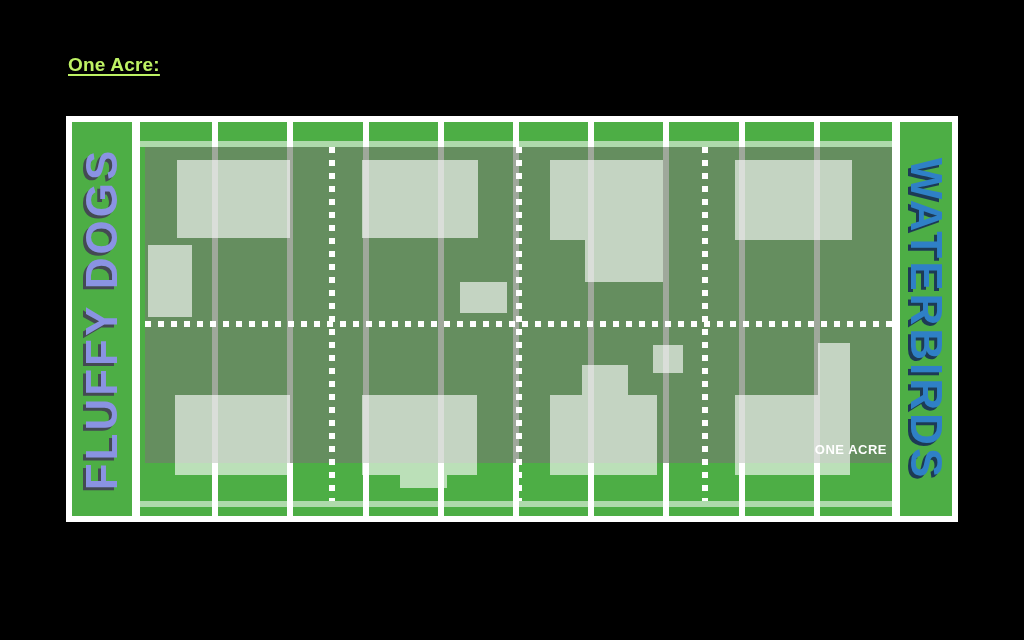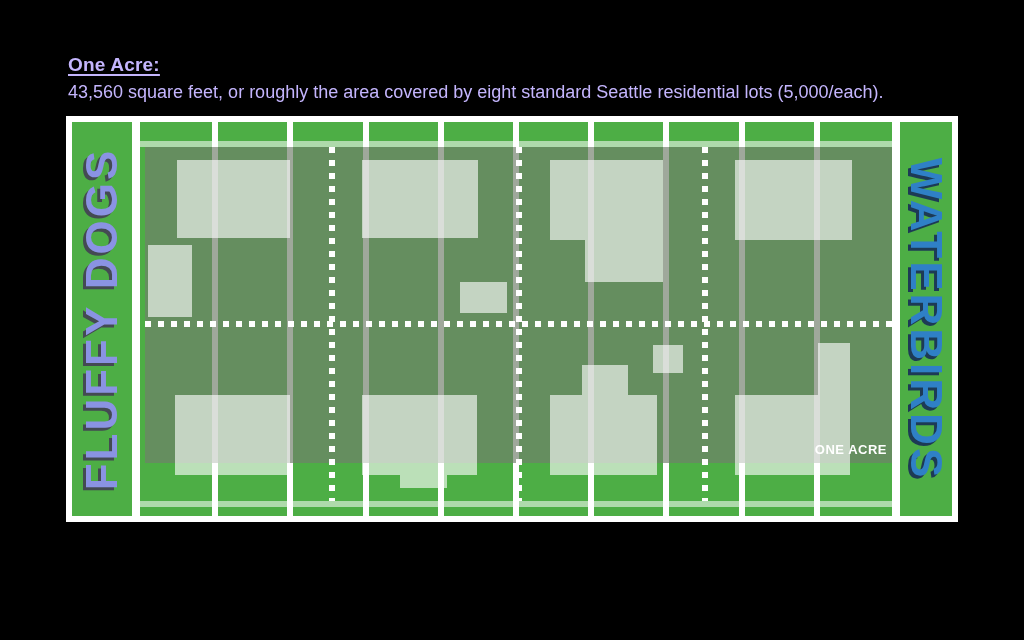--- a/index.html
+++ b/index.html
@@ -1,20 +1,20 @@
 <!DOCTYPE html>
 <html style="--bg: #000000; --grass: #4dae45; --line: #ffffff; --sideline: rgba(255,255,255,0.55); --overlay: rgba(113,127,108,0.68); --building: rgba(255,255,255,0.62); --dogs-color: #8a93e3; --dogs-shadow: #444a52; --birds-color: #2f80c6; --birds-shadow: #1d3a55;"><head>
 <meta charset="utf-8">
 <style>
   html,body{margin:0;padding:0;background:#000;width:1024px;height:640px;overflow:hidden;
     font-family:"Liberation Sans",sans-serif;}
   .stage{position:absolute;left:0;top:0;width:1024px;height:640px;background:var(--bg,#000);}
 
   
-  .title-block{position:absolute;left:68px;top:54px;color:#c4b5fd;}
+  .title-block{position:absolute;left:68px;top:54px;color:#bef264;}
   .title-heading{font-size:19px;font-weight:bold;text-decoration:underline;
     text-decoration-thickness:2px;text-underline-offset:3px;margin:0 0 6px 0;letter-spacing:0.2px;}
   .title-sub{font-size:18px;font-weight:normal;margin:0;letter-spacing:0px;}
 
   
   .field{position:absolute;left:66px;top:116px;width:892px;height:406px;background:#fff;}
   .field-inner{position:absolute;left:6px;top:6px;width:880px;height:394px;background:var(--grass);}
 
   .endzone{position:absolute;top:0;height:394px;background:var(--grass);overflow:hidden;}
   .endzone-left{left:0;width:60px;}
@@ -46,21 +46,20 @@
   .one-acre-label{position:absolute;right:5px;bottom:6px;color:#fff;font-weight:bold;
     font-size:13px;letter-spacing:0.5px;}
 </style>
 </head>
 <body>
 
 <div class="stage">
 
   <div class="title-block">
     <h1 class="title-heading">One Acre:</h1>
-    <p class="title-sub">43,560 square feet, or roughly the area covered by eight standard Seattle residential lots (5,000/each).</p>
   </div>
 
   <div class="field">
     <div class="field-inner">
 
       <div class="endzone endzone-left">
         <div class="vtext vtext-left">FLUFFY DOGS</div>
       </div>
 
       <div class="goal-line goal-line-left"></div>

